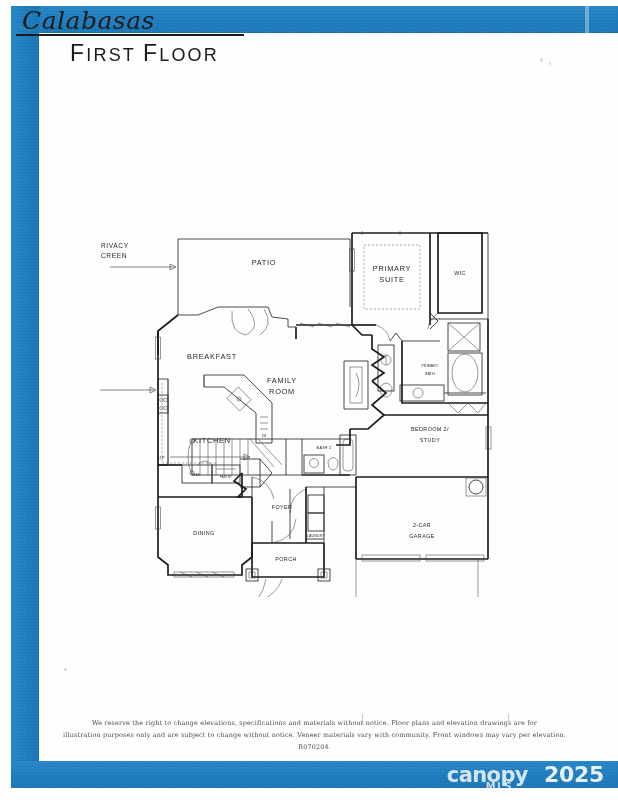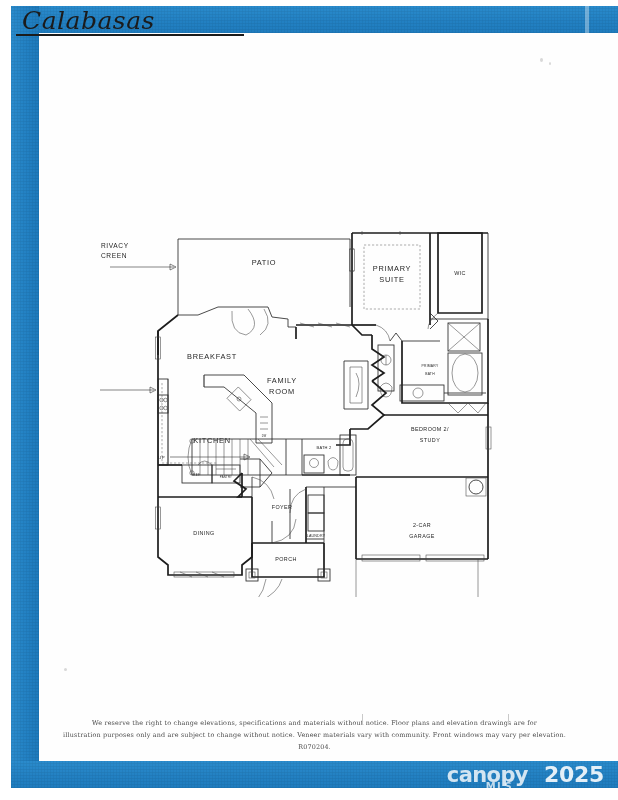--- a/index.html
+++ b/index.html
@@ -221,20 +221,21 @@
       <div class="scan-noise"></div>
     </div>
   <div class="scan-blue bottom">
       <div class="scan-noise"></div>
     </div>
   <div class="scan-blue rt-top-nub"></div>
 
   <div class="title-block">
     <div class="title-script">Calabasas</div>
     <div class="title-rule"></div>
+    <div class="title-sub"><span class="cap">F</span><span>IRST </span><span class="cap">F</span><span>LOOR</span></div>
   </div>
 
   <div id="plan-wrap">
   <svg viewBox="0 0 420 400" width="420" height="400" shape-rendering="geometricPrecision">
 
     <g>
       <path class="wall-thin" d="M78 42 L78 118 M78 42 L250 42 M250 42 L250 110"></path>
 
       <path class="wall-thin" d="M78 118 L98 118 L118 110 L168 110 L172 120 L188 122"></path>
 

